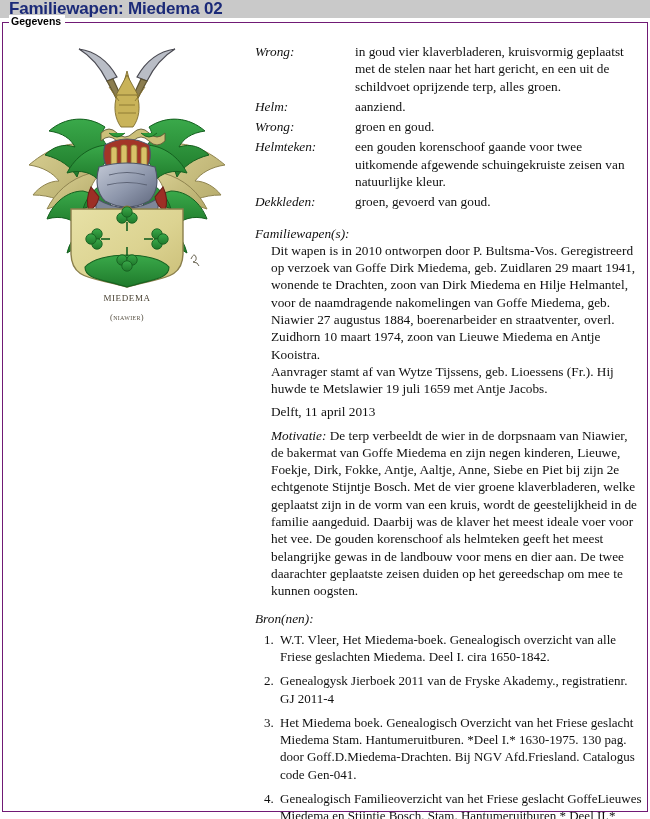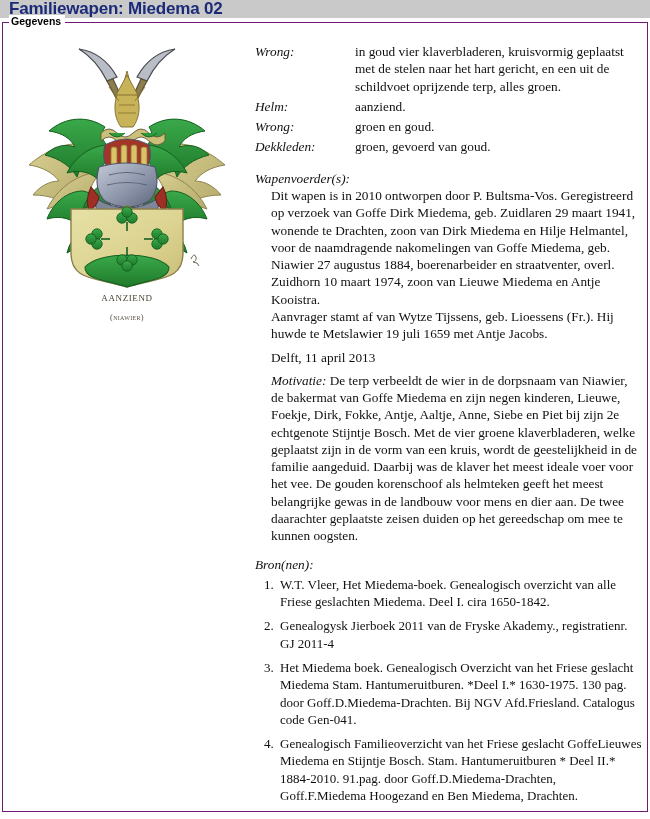--- a/index.html
+++ b/index.html
@@ -308,21 +308,21 @@
               </g>
             </g>
           </g>
 
           <g fill="none" stroke="#6a6452" stroke-width="1">
             <path d="M178,218 q3,-7 5,-2 q1,4 -3,5 q5,0 6,4"></path>
           </g>
         </svg>
       </div>
       <div class="arms-caption">
-        <span class="cap-main">aanziend</span>
+        <span class="cap-main">miedema</span>
         <span class="cap-sub">(niawier)</span>
       </div>
     </div>
 
     <div class="text-col">
 
       <table class="blazon">
         <tbody>
           <tr>
             <td class="blz-label">Wrong:</td>
@@ -330,29 +330,33 @@
           </tr>
           <tr>
             <td class="blz-label">Helm:</td>
             <td class="blz-value">aanziend.</td>
           </tr>
           <tr>
             <td class="blz-label">Wrong:</td>
             <td class="blz-value">groen en goud.</td>
           </tr>
           <tr>
+            <td class="blz-label">Helmteken:</td>
+            <td class="blz-value">een gouden korenschoof gaande voor twee uitkomende afgewende schuingekruiste zeisen van natuurlijke kleur.</td>
+          </tr>
+          <tr>
             <td class="blz-label">Dekkleden:</td>
             <td class="blz-value">groen, gevoerd van goud.</td>
           </tr>
         </tbody>
       </table>
 
       <div class="spacer-sm"></div>
 
-      <div class="section-head">Wapenvoerder(s):</div>
+      <div class="section-head">Familiewapen(s):</div>
       <div class="para">Dit wapen is in 2010 ontworpen door P. Bultsma-Vos. Geregistreerd op verzoek van Goffe Dirk Miedema, geb. Zuidlaren 29 maart 1941, wonende te Drachten, zoon van Dirk Miedema en Hilje Helmantel, voor de naamdragende nakomelingen van Goffe Miedema, geb. Niawier 27 augustus 1884, boerenarbeider en straatventer, overl. Zuidhorn 10 maart 1974, zoon van Lieuwe Miedema en Antje Kooistra.</div>
       <div class="para">Aanvrager stamt af van Wytze Tijssens, geb. Lioessens (Fr.). Hij huwde te Metslawier 19 juli 1659 met Antje Jacobs.</div>
 
       <div class="spacer-xs"></div>
 
       <div class="para">Delft, 11 april 2013</div>
 
       <div class="spacer-xs"></div>
 
       <div class="para"><span class="inline-ital">Motivatie:</span><span> De terp verbeeldt de wier in de dorpsnaam van Niawier, de bakermat van Goffe Miedema en zijn negen kinderen, Lieuwe, Foekje, Dirk, Fokke, Antje, Aaltje, Anne, Siebe en Piet bij zijn 2e echtgenote Stijntje Bosch. Met de vier groene klaverbladeren, welke geplaatst zijn in de vorm van een kruis, wordt de geestelijkheid in de familie aangeduid. Daarbij was de klaver het meest ideale voer voor het vee. De gouden korenschoof als helmteken geeft het meest belangrijke gewas in de landbouw voor mens en dier aan. De twee daarachter geplaatste zeisen duiden op het gereedschap om mee te kunnen oogsten.</span></div>

